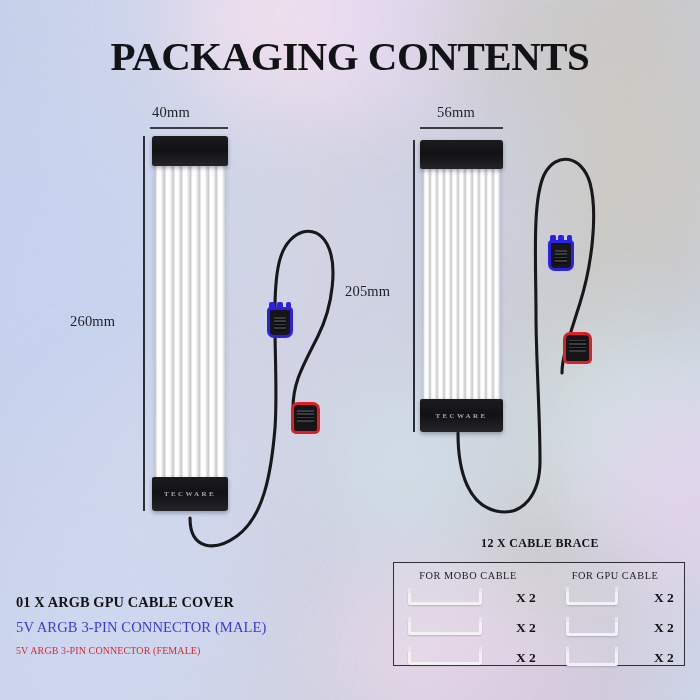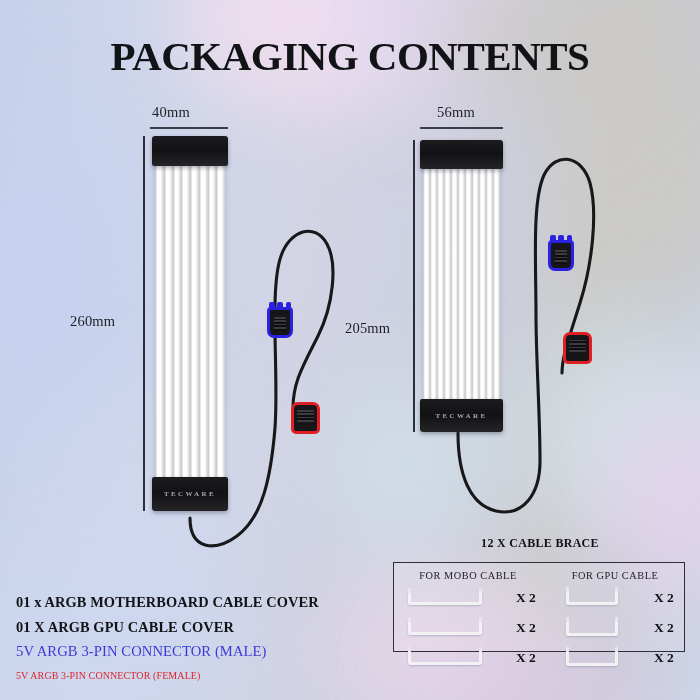--- a/index.html
+++ b/index.html
@@ -218,21 +218,21 @@
     font-size: 12px;
     font-weight: bold;
     color: #111216;
     letter-spacing: 0.3px;
   }
   .brace-box {
     position: absolute;
     left: 393px;
     top: 562px;
     width: 292px;
-    height: 90px;
+    height: 104px;
     border: 1.4px solid #2e3038;
     box-sizing: border-box;
     background: rgba(255,255,255,0.10);
   }
   .brace-col {
     position: absolute;
     top: 0;
     height: 100%;
   }
   .brace-col.mobo { left: 0;    width: 148px; }
@@ -341,21 +341,21 @@
   </div>
 
   <div class="conn conn-female" style="left:291px; top:402px; width:29px; height:32px;">
     <div class="conn-body">
       <div class="conn-slots wide"></div>
     </div>
   </div>
 
   <div class="dim-label" style="left:437px; top:104px;">56mm</div>
   <div class="dim-line-h" style="left:420px; top:127px; width:83px;"></div>
-  <div class="dim-label" style="left:345px; top:283px;margin-top:37px;">205mm</div>
+  <div class="dim-label" style="left:345px; top:283px;">205mm</div>
   <div class="dim-line-v" style="left:413px; top:140px; height:292px;"></div>
 
   <div class="cover" style="left:420px; top:140px; width:83px; height:292px;">
     <div class="ribs" style="top:25px; bottom:30px;">
       <div class="rib" style="left:0%;      width:9.09%;"></div>
       <div class="rib" style="left:9.09%;   width:9.09%;"></div>
       <div class="rib" style="left:18.18%;  width:9.09%;"></div>
       <div class="rib" style="left:27.27%;  width:9.09%;"></div>
       <div class="rib" style="left:36.36%;  width:9.09%;"></div>
       <div class="rib" style="left:45.45%;  width:9.09%;"></div>
@@ -389,21 +389,20 @@
     </div>
   </div>
 
   <div class="conn conn-female" style="left:563px; top:332px; width:29px; height:32px;">
     <div class="conn-body">
       <div class="conn-slots wide"></div>
     </div>
   </div>
 
   <div class="legend">
-    <div class="legend-line dark">01 x ARGB MOTHERBOARD CABLE COVER</div>
     <div class="legend-line dark">01 X ARGB GPU CABLE COVER</div>
     <div class="legend-line blue">5V ARGB 3-PIN CONNECTOR (MALE)</div>
     <div class="legend-line red">5V ARGB 3-PIN CONNECTOR (FEMALE)</div>
   </div>
 
   <div class="brace-title">12 X CABLE BRACE</div>
 
   <div class="brace-box">
 
     <div class="brace-col mobo">

